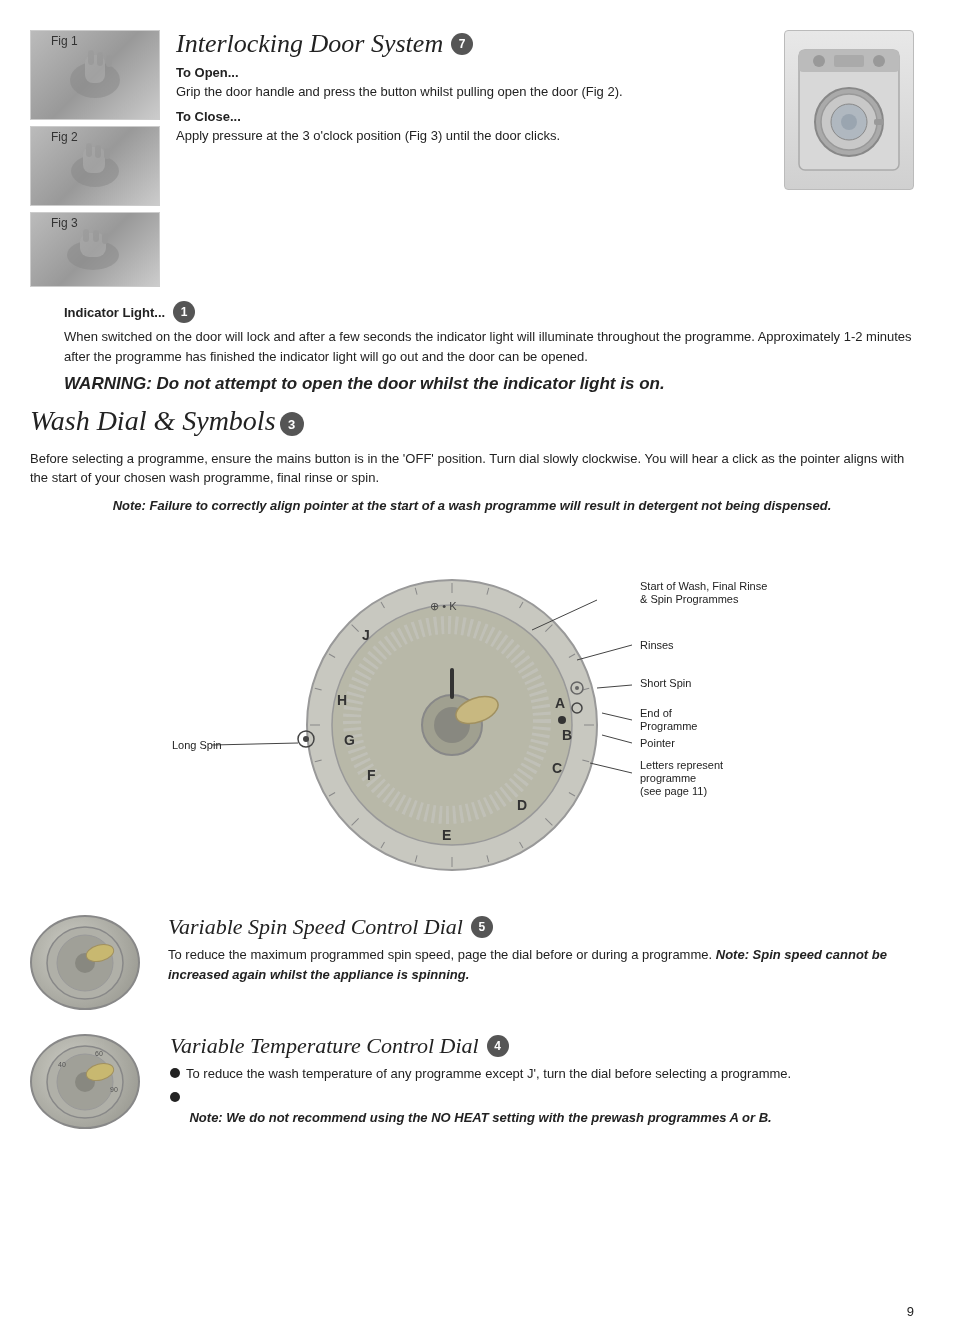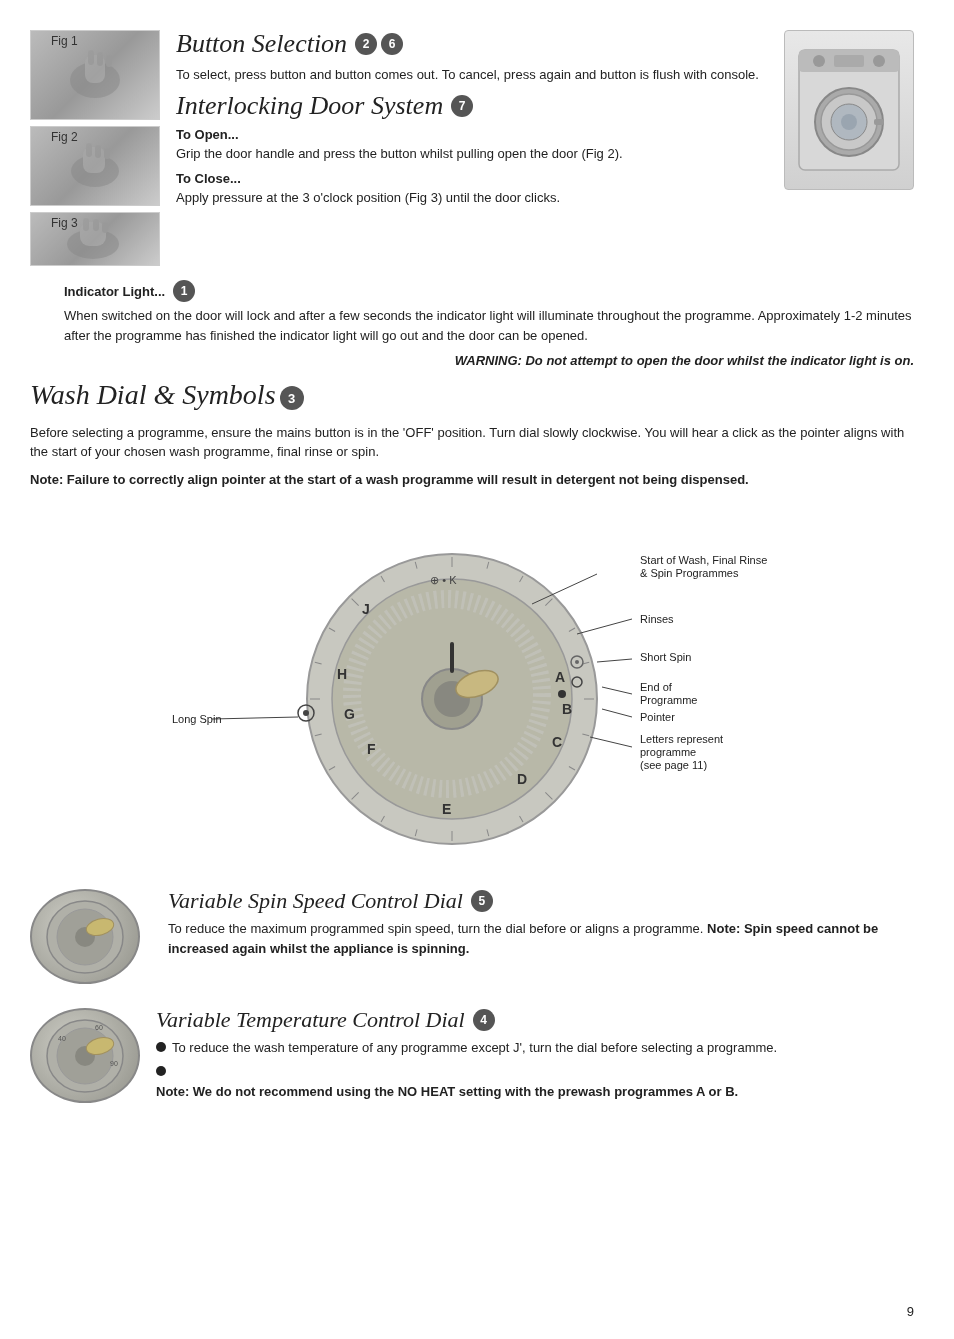--- a/index.html
+++ b/index.html
@@ -28,21 +28,21 @@
     }
     .fig-box {
       border: 1px solid #ccc;
       width: 130px;
       background: #ddd;
       position: relative;
       overflow: hidden;
     }
     .fig-box.fig1 { height: 90px; }
     .fig-box.fig2 { height: 80px; }
-    .fig-box.fig3 { height: 54px; }
+    .fig-box.fig3 { height: 75px; }
     .fig-label {
       position: absolute;
       top: 3px;
       left: 20px;
       font-size: 12px;
       color: #333;
     }
     .fig-inner {
       width: 100%;
       height: 100%;
@@ -114,29 +114,30 @@
       margin-bottom: 8px;
     }
     .bold-label {
       font-weight: bold;
       display: block;
       margin-bottom: 2px;
     }
     .warning-text {
       font-weight: bold;
       font-style: italic;
-      font-size: 13px;
+      font-size: 17px;
       margin-bottom: 6px;
-      text-align: right;
     }
     .note-text {
+      font-style: italic;
       font-weight: bold;
       font-size: 13px;
       line-height: 1.5;
       margin-bottom: 10px;
+      text-align: center;
     }
 
     
     .indicator-section {
       margin-bottom: 10px;
       margin-left: 34px;
     }
     .indicator-header {
       display: flex;
       align-items: center;
@@ -251,30 +252,20 @@
           <rect x="28" y="4" width="6" height="13" rx="3" fill="#999"></rect>
           <rect x="38" y="5" width="6" height="12" rx="3" fill="#999"></rect>
           <rect x="47" y="8" width="6" height="11" rx="3" fill="#999"></rect>
         </svg>
       </div>
     </div>
   </div>
 
   <div class="content-col">
 
-    <div>
-      <div class="section-title">
-        <span>Button Selection</span>
-        <div class="badge-row">
-          <span class="badge">2</span>
-          <span class="badge">6</span>
-        </div>
-      </div>
-      <p class="body-text">To select, press button and button comes out. To cancel, press again and button is flush with console.</p>
-    </div>
 
     <div>
       <div class="section-title">
         <span>Interlocking Door System</span>
         <span class="badge">7</span>
       </div>
       <span class="bold-label">To Open...</span>
       <p class="body-text">Grip the door handle and press the button whilst pulling open the door (Fig 2).</p>
       <span class="bold-label">To Close...</span>
       <p class="body-text">Apply pressure at the 3 o'clock position (Fig 3) until the door clicks.</p>
@@ -442,26 +433,26 @@
 
           <ellipse cx="60" cy="30" rx="14" ry="8" fill="#c8b870" stroke="#a09060" stroke-width="1" transform="rotate(-15 60 30)"></ellipse>
         </svg>
       </div>
     </div>
     <div>
       <div class="section-title small">
         <span>Variable Spin Speed Control Dial</span>
         <span class="badge">5</span>
       </div>
-      <p class="body-text"><span>To reduce the maximum programmed spin speed, turn the dial before or aligns a programme.</span> <span class="note-text" style="display:inline;font-size:13px;">Note: Spin speed cannot be increased again whilst the appliance is spinning.</span></p>
-    </div>
-  </div>
-</div>
-
-<div style="display:flex; gap:16px;">
+      <p class="body-text"><span>To reduce the maximum programmed spin speed, page the dial before or during a programme.</span> <span class="note-text" style="display:inline;font-size:13px;">Note: Spin speed cannot be increased again whilst the appliance is spinning.</span></p>
+    </div>
+  </div>
+</div>
+
+<div style="display:flex; gap:30px;">
   <div>
     <div style="width:110px;height:95px;border-radius:50%;background:radial-gradient(circle at 40% 40%, #d0d0c8, #909088);border:2px solid #888;display:flex;align-items:center;justify-content:center;flex-shrink:0;">
       <svg width="90" height="80" viewBox="0 0 90 80">
         <ellipse cx="45" cy="40" rx="38" ry="36" fill="#b0b0a8" stroke="#888" stroke-width="1.5"></ellipse>
         <ellipse cx="45" cy="40" rx="28" ry="28" fill="#a0a098" stroke="#999" stroke-width="1"></ellipse>
         <ellipse cx="45" cy="40" rx="10" ry="10" fill="#888880"></ellipse>
         <ellipse cx="60" cy="30" rx="14" ry="8" fill="#c8b870" stroke="#a09060" stroke-width="1" transform="rotate(-15 60 30)"></ellipse>
 
         <text x="18" y="25" font-size="7" fill="#555">40</text>
         <text x="55" y="14" font-size="7" fill="#555">60</text>

